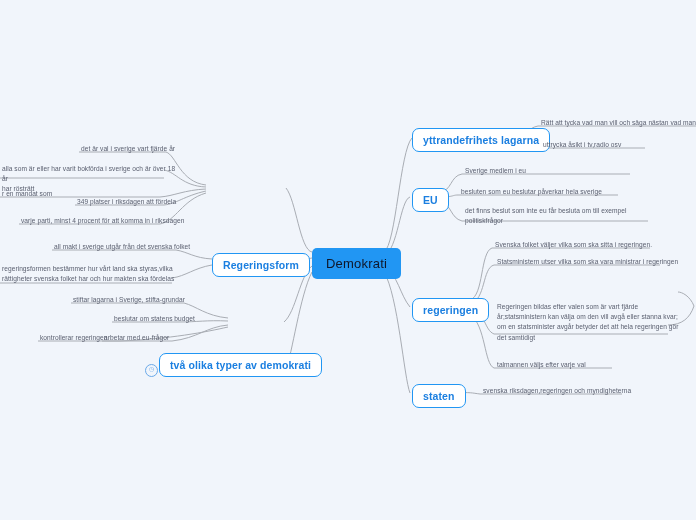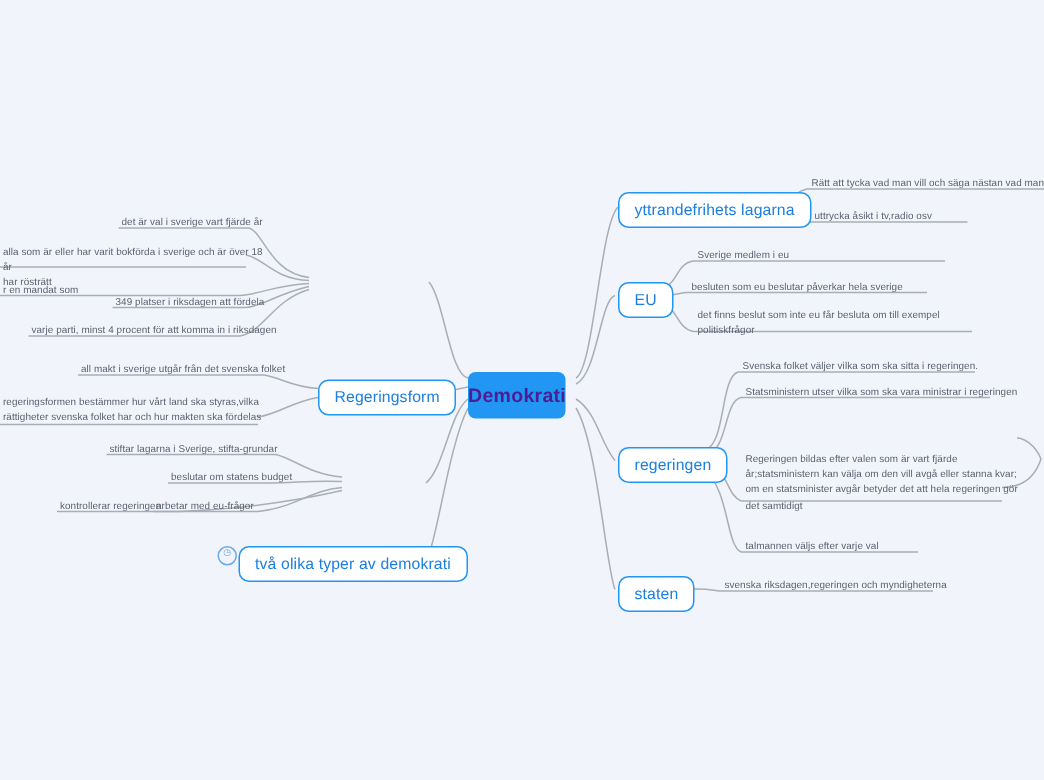--- a/index.html
+++ b/index.html
@@ -11,36 +11,36 @@
     position:relative;
   }
   #canvas{position:absolute;left:0;top:0;width:696px;height:520px;}
   #links{position:absolute;left:0;top:0;width:696px;height:520px;pointer-events:none;}
 
   .node{position:absolute;box-sizing:border-box;}
 
   
   .root{
     background:#2196f3;
-    color:#4c1d95;
+    color:#0f172a;
     border-radius:5px;
-    font-weight:bold;
+    font-weight:normal;
     font-size:13px;
-    padding:8px 0;
+    padding:8px 14px;
     white-space:nowrap;
     letter-spacing:.2px;
   }
 
   
   .topic{
     background:#ffffff;
     color:#1b7fe0;
     border:1.6px solid #2196f3;
     border-radius:7px;
-    font-weight:normal;
+    font-weight:bold;
     font-size:10.5px;
     padding:5px 10px;
     white-space:nowrap;
     letter-spacing:.1px;
   }
 
   
   .leaf{
     color:#5b6070;
     font-size:6.6px;
@@ -138,21 +138,21 @@
     </g>
   </svg>
 
   <div class="node root" style="left:312px;top:248px;">Demokrati</div>
 
 
   <div class="node topic" style="left:212px;top:253px;">Regeringsform</div>
 
 
   <div class="marker" style="left:145px;top:364px;">◷</div>
-  <div class="node topic" style="left:159px;top:364px;text-align:right;">två olika typer av demokrati</div>
+  <div class="node topic" style="left:159px;top:353px;text-align:right;">två olika typer av demokrati</div>
 
   <div class="node topic" style="left:412px;top:128px;">yttrandefrihets lagarna</div>
 
   <div class="node topic" style="left:412px;top:188px;text-align:right;">EU</div>
 
   <div class="node topic" style="left:412px;top:298px;">regeringen</div>
 
   <div class="node topic" style="left:412px;top:384px;">staten</div>
 
   <div class="node leaf nowrap" style="left:81px;top:144px;">det är val i sverige vart fjärde år</div>

